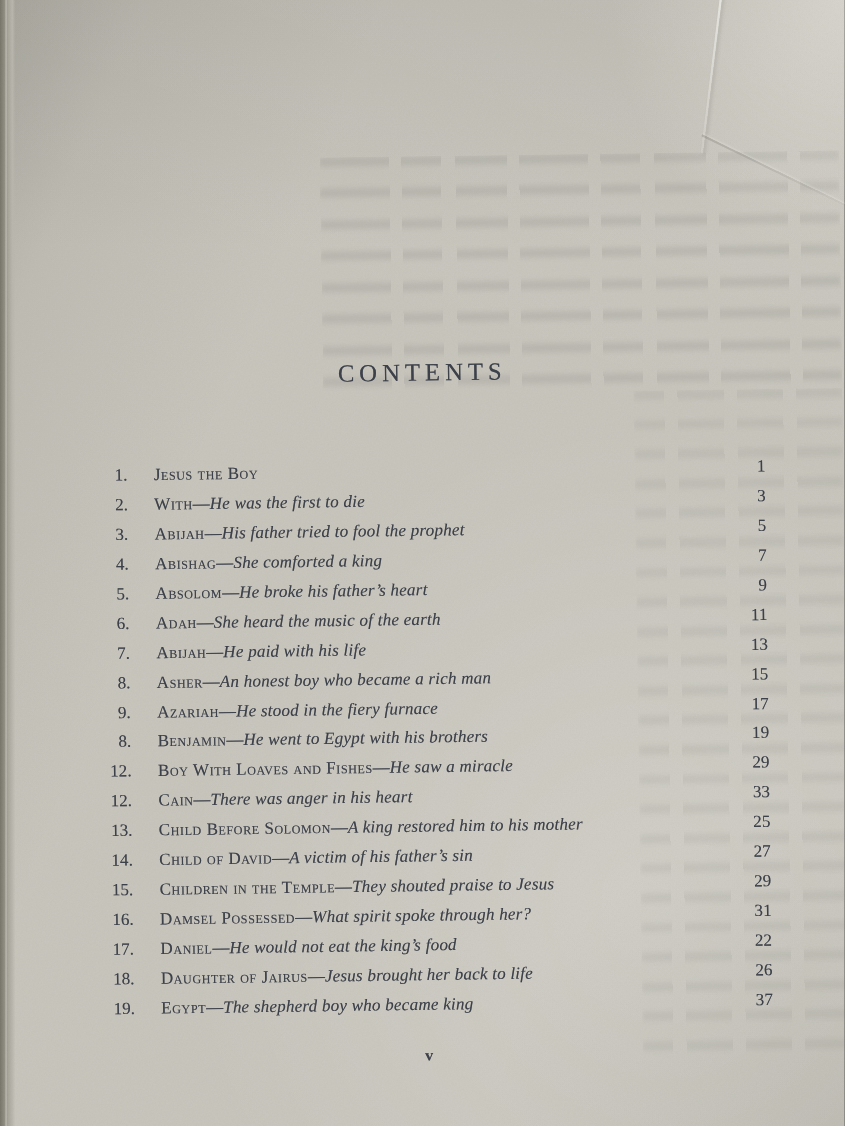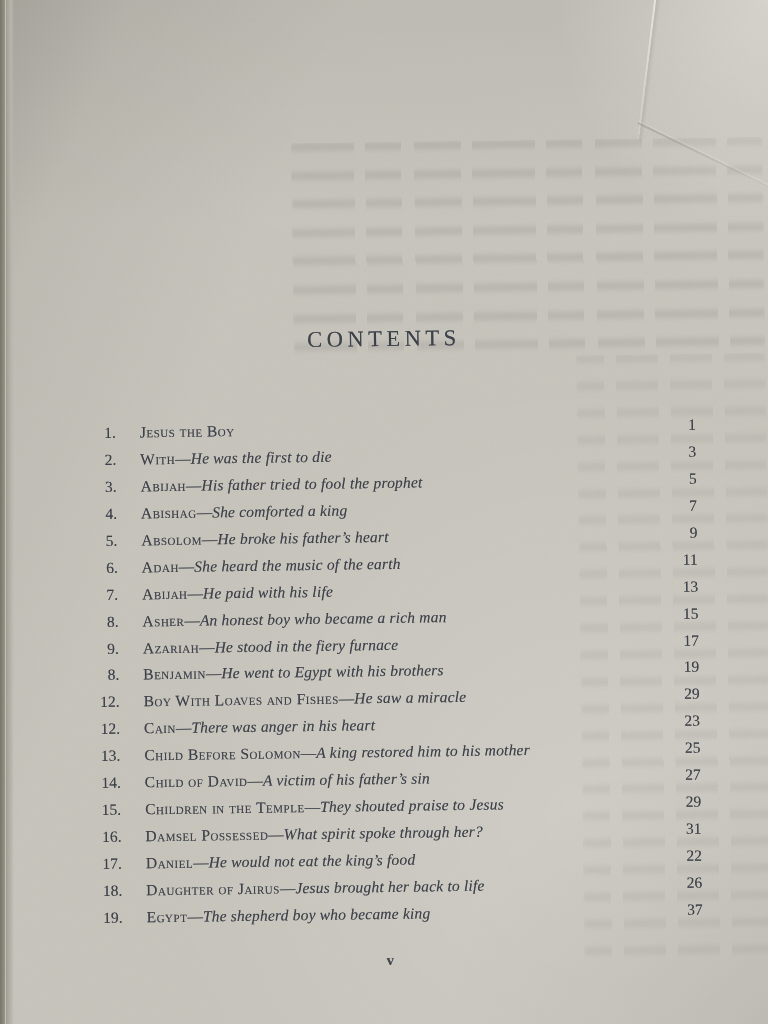--- a/index.html
+++ b/index.html
@@ -190,21 +190,21 @@
     <span class="pg">19</span>
   </div>
         <div class="row">
     <span class="num">12.</span>
     <span class="label"><span class="name">Boy With Loaves and Fishes</span><span class="dash">—</span><span class="sub">He saw a miracle</span></span>
     <span class="pg">29</span>
   </div>
         <div class="row">
     <span class="num">12.</span>
     <span class="label"><span class="name">Cain</span><span class="dash">—</span><span class="sub">There was anger in his heart</span></span>
-    <span class="pg">23</span>
+    <span class="pg">33</span>
   </div>
         <div class="row">
     <span class="num">13.</span>
     <span class="label"><span class="name">Child Before Solomon</span><span class="dash">—</span><span class="sub">A king restored him to his mother</span></span>
     <span class="pg">25</span>
   </div>
         <div class="row">
     <span class="num">14.</span>
     <span class="label"><span class="name">Child of David</span><span class="dash">—</span><span class="sub">A victim of his father’s sin</span></span>
     <span class="pg">27</span>

